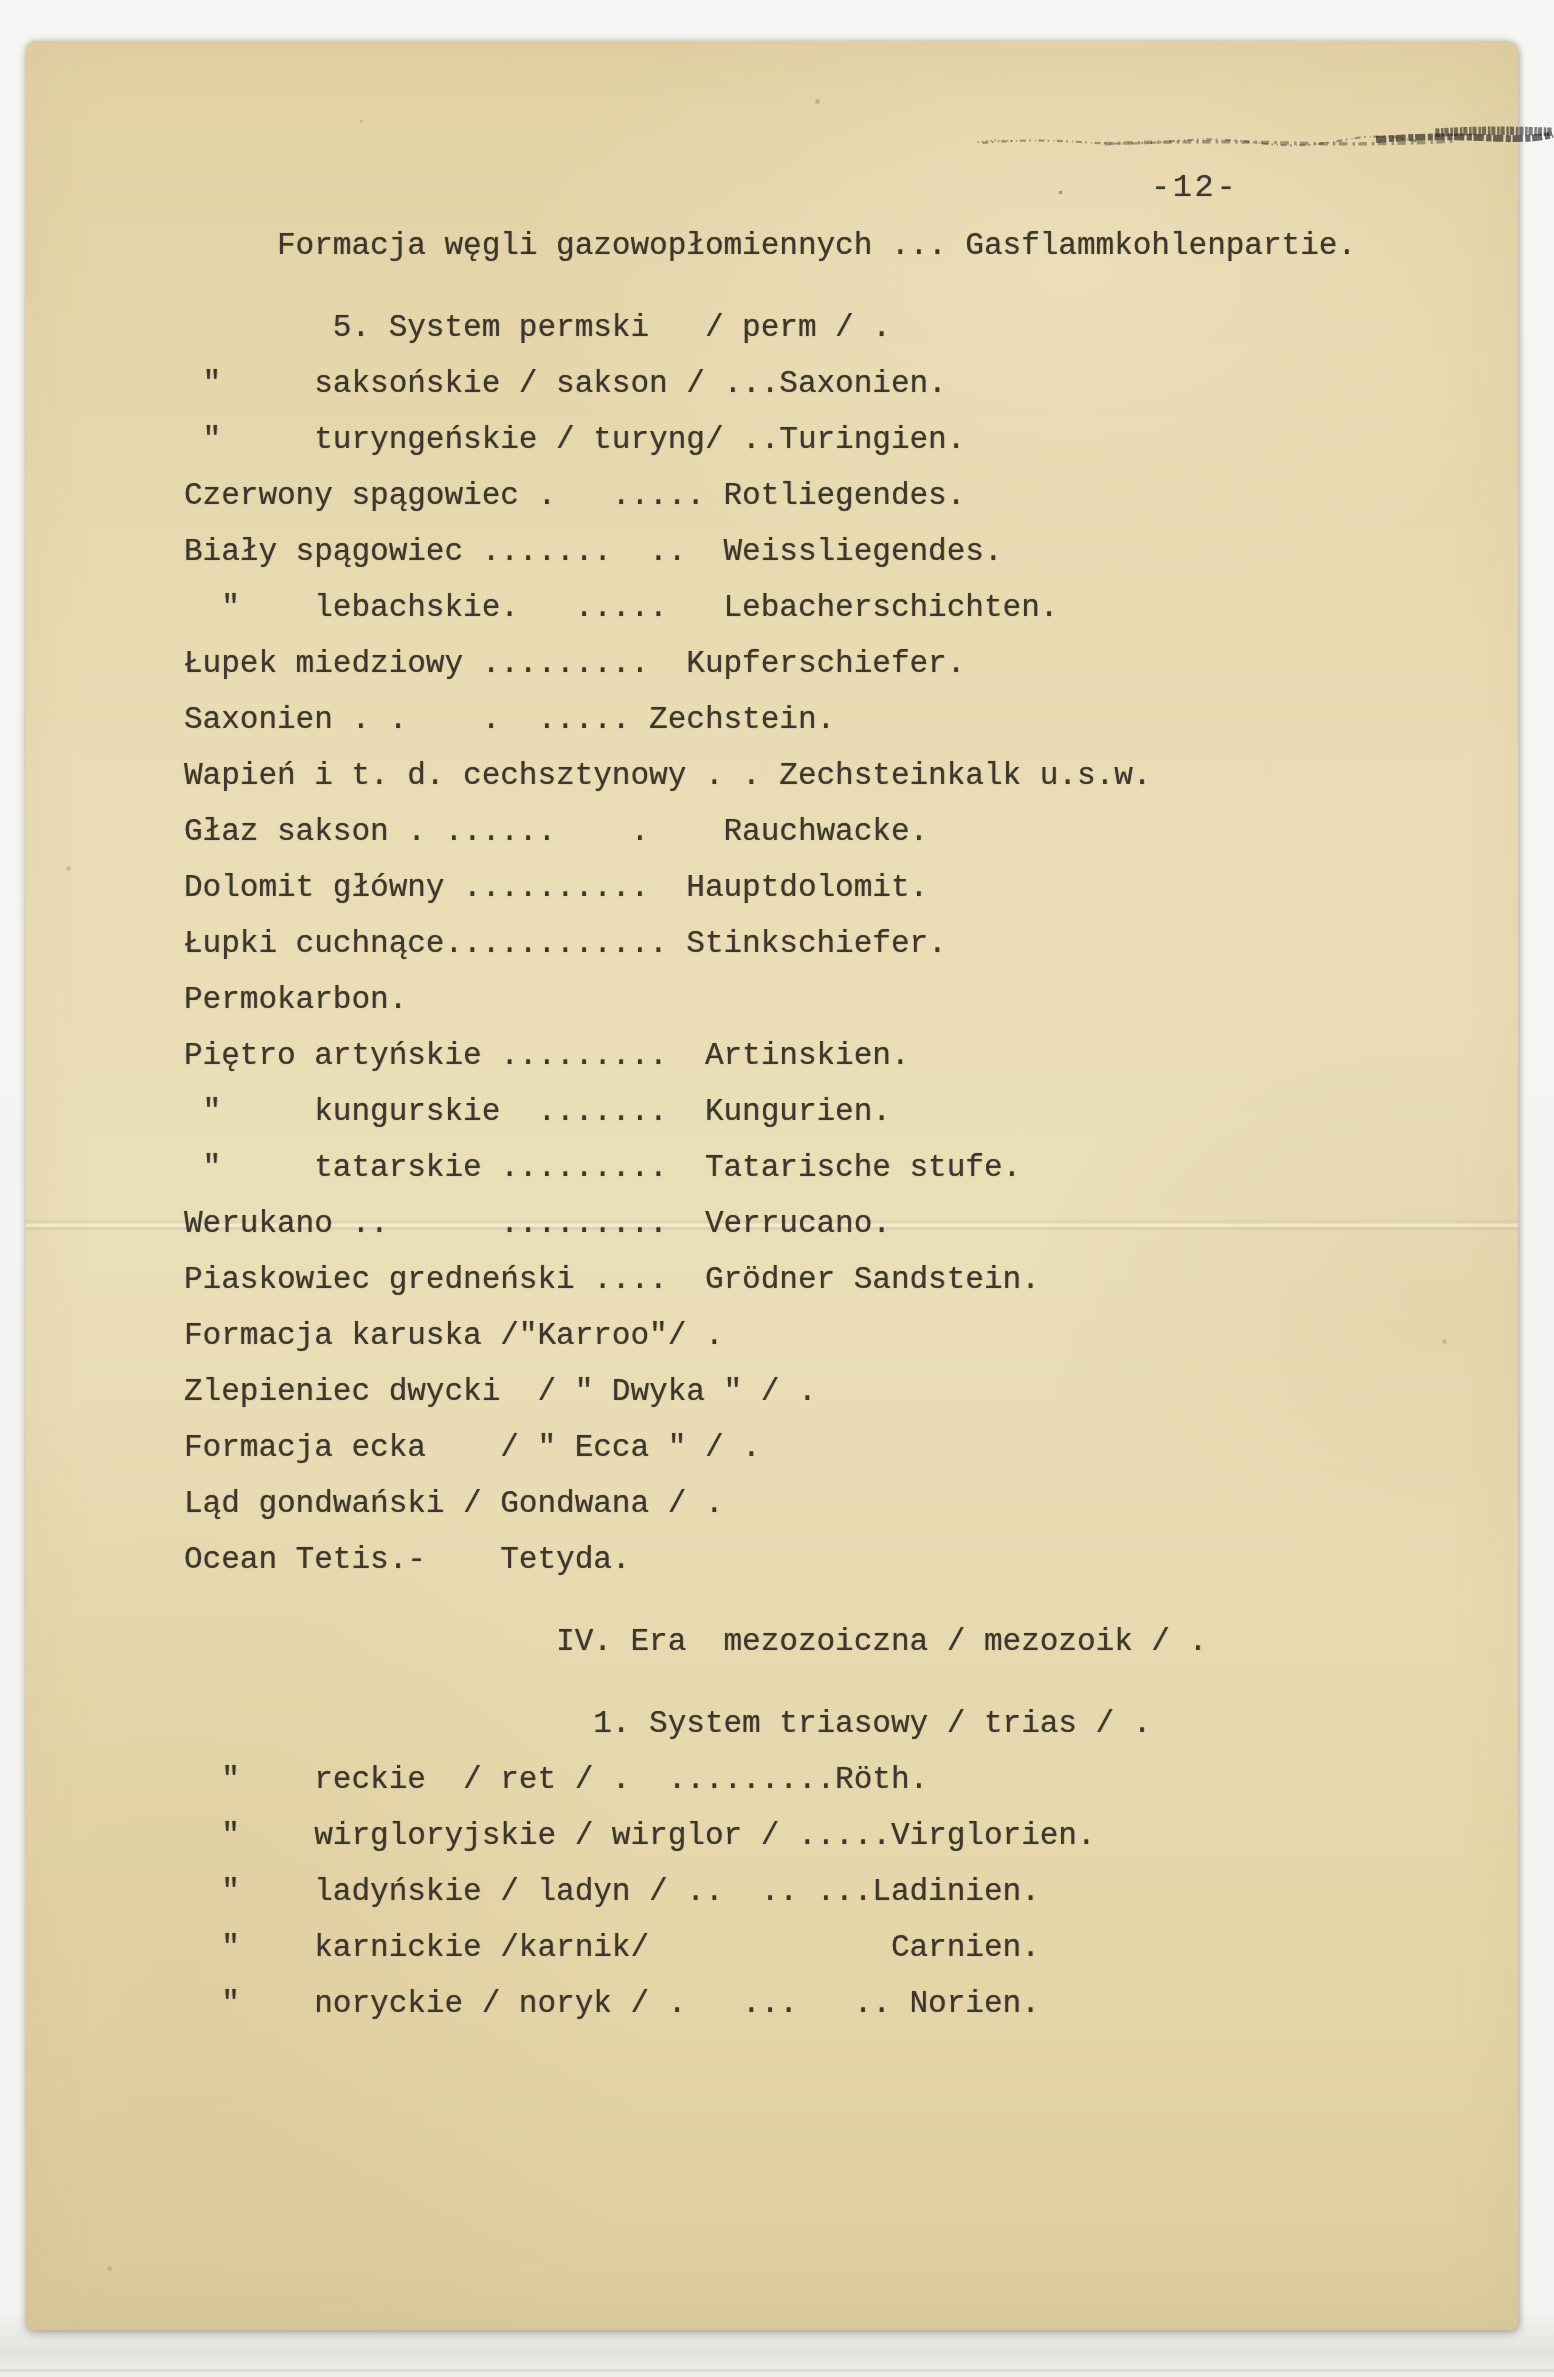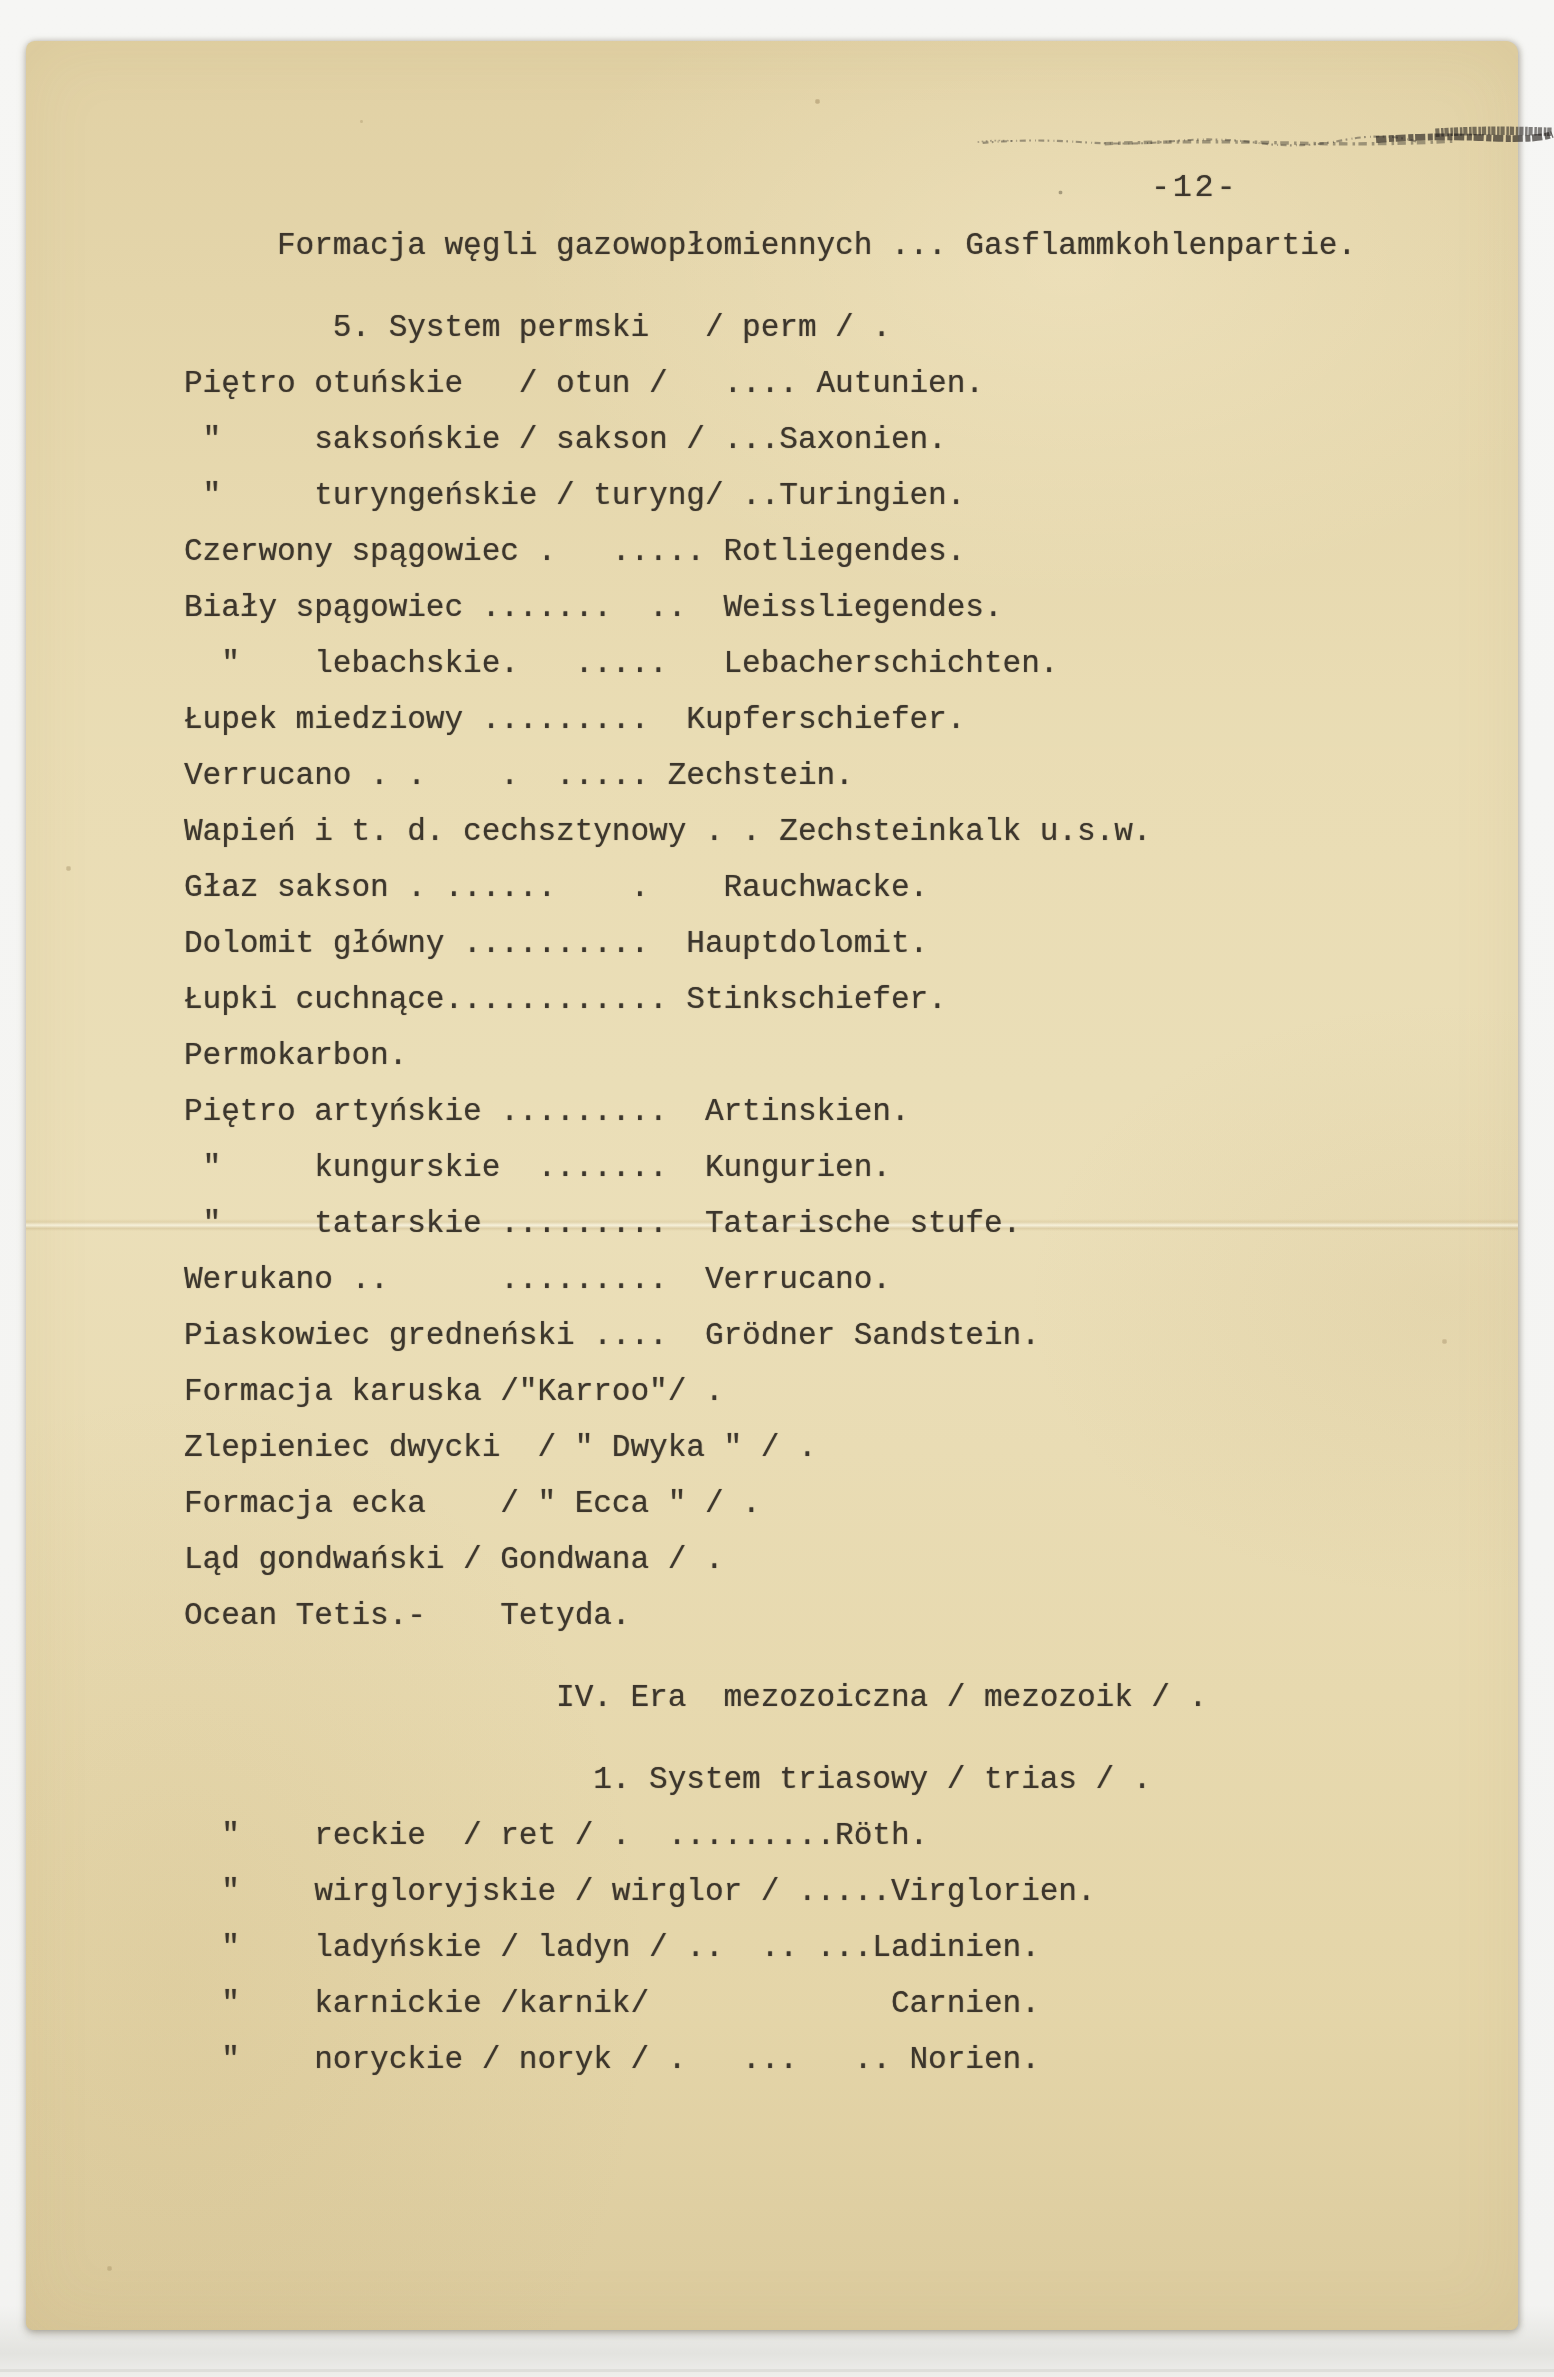--- a/index.html
+++ b/index.html
@@ -65,28 +65,27 @@
 <body>
 
 <div class="scan-bg"></div>
 
 <div class="paper">
   <div class="fold-crease"></div>
   <div class="page-number">-12-</div>
   <div class="typed-lines">
       <div class="line">     Formacja węgli gazowopłomiennych ... Gasflammkohlenpartie.</div>
       <div class="line gap">        5. System permski   / perm / .</div>
-      <div class="line">Piętro otuńskie   / otun /   .... Autunien.</div>
       <div class="line"> "     saksońskie / sakson / ...Saxonien.</div>
       <div class="line"> "     turyngeńskie / turyng/ ..Turingien.</div>
       <div class="line">Czerwony spągowiec .   ..... Rotliegendes.</div>
       <div class="line">Biały spągowiec .......  ..  Weissliegendes.</div>
       <div class="line">  "    lebachskie.   .....   Lebacherschichten.</div>
       <div class="line">Łupek miedziowy .........  Kupferschiefer.</div>
-      <div class="line">Verrucano . .    .  ..... Zechstein.</div>
+      <div class="line">Saxonien . .    .  ..... Zechstein.</div>
       <div class="line">Wapień i t. d. cechsztynowy . . Zechsteinkalk u.s.w.</div>
       <div class="line">Głaz sakson . ......    .    Rauchwacke.</div>
       <div class="line">Dolomit główny ..........  Hauptdolomit.</div>
       <div class="line">Łupki cuchnące............ Stinkschiefer.</div>
       <div class="line">Permokarbon.</div>
       <div class="line">Piętro artyńskie .........  Artinskien.</div>
       <div class="line"> "     kungurskie  .......  Kungurien.</div>
       <div class="line"> "     tatarskie .........  Tatarische stufe.</div>
       <div class="line">Werukano ..      .........  Verrucano.</div>
       <div class="line">Piaskowiec gredneński ....  Grödner Sandstein.</div>

